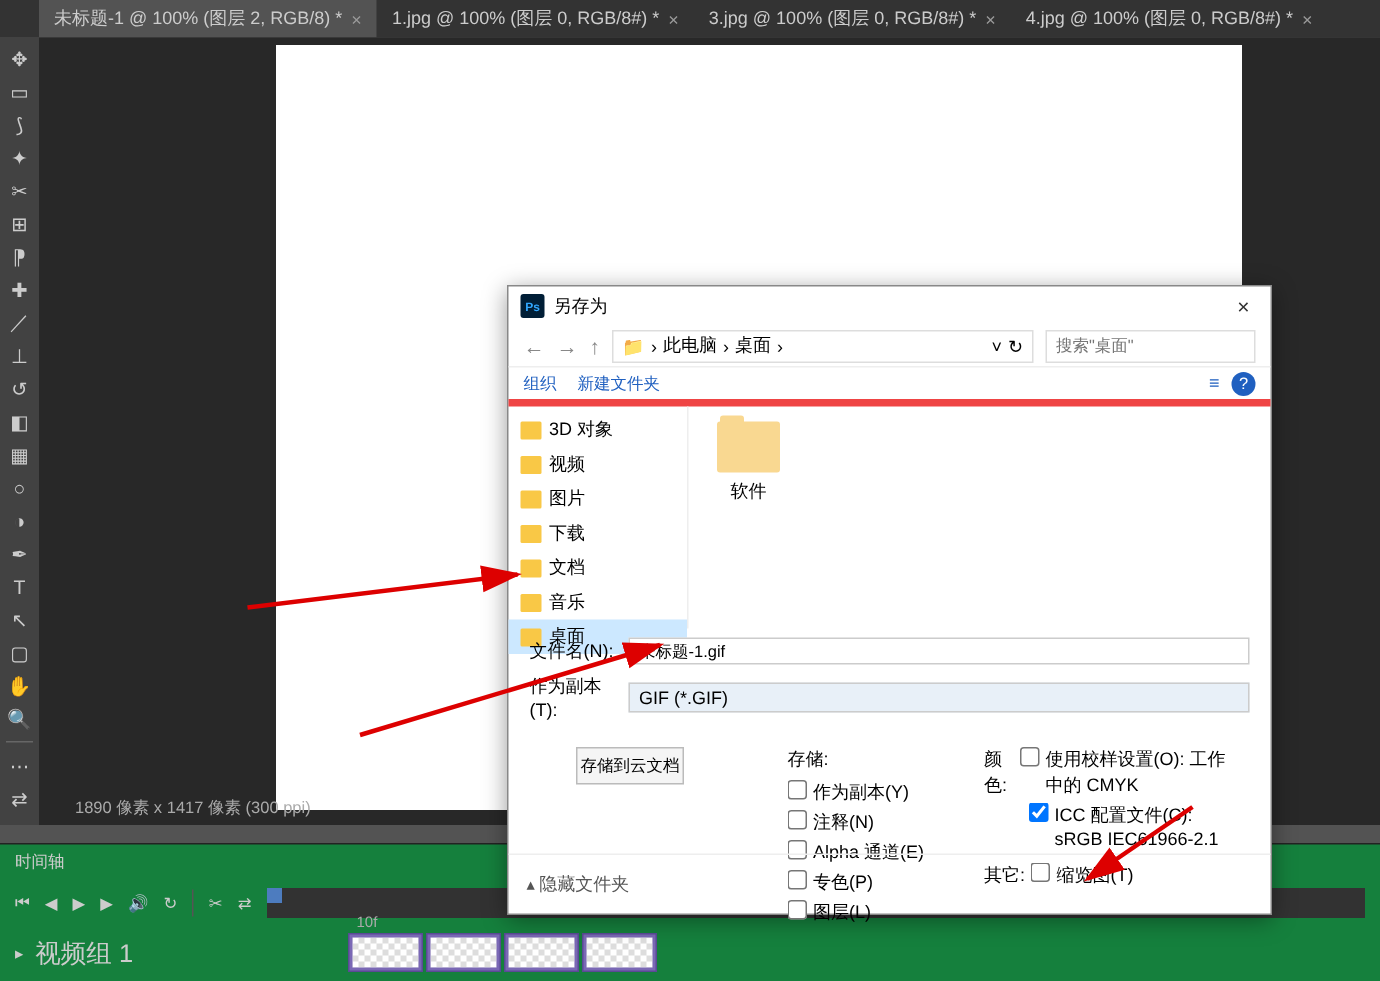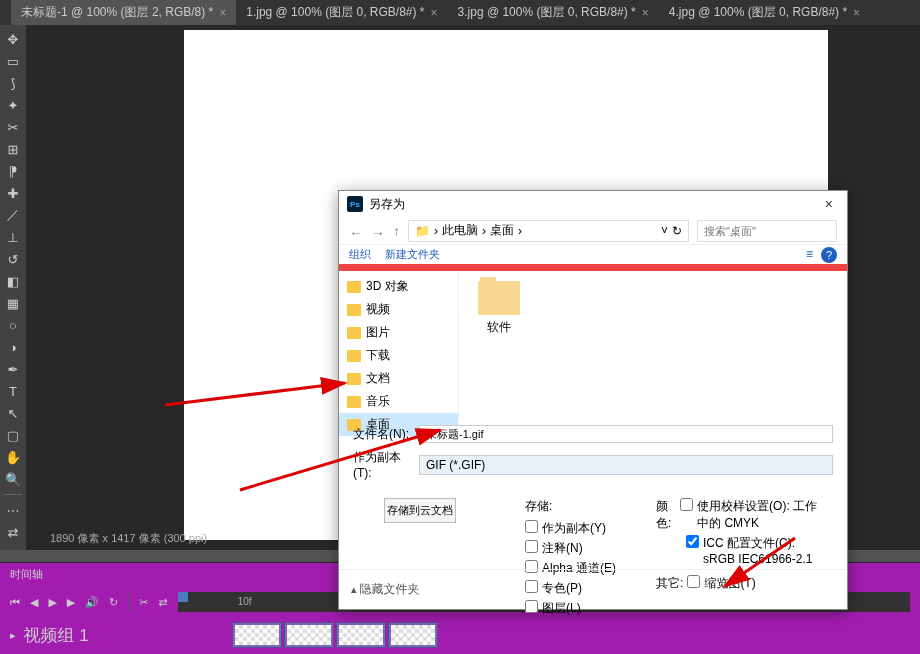--- a/index.html
+++ b/index.html
@@ -1,50 +1,50 @@
 <!DOCTYPE html>
 <html><head>
 <meta charset="utf-8">
 <style>
 *{margin:0;padding:0;box-sizing:border-box;font-family:"Microsoft YaHei",Arial,sans-serif;font-size:12px}
 body{background:#535353;width:920px;height:654px;overflow:hidden;position:relative}
-.tabs{background:#333;height:25px;display:flex;align-items:center;padding-left:11px}
+.tabs{background:#333;height:25px;display:flex;align-items:center;padding-left:26px}
 .tab{color:#ccc;padding:4px 10px;font-size:11px;display:flex;align-items:center;gap:6px}
 .tab.active{background:#535353}
 .tab .close{color:#999;cursor:pointer}
 .toolbox{position:absolute;left:0;top:25px;width:26px;background:#424242;height:525px;display:flex;flex-direction:column;align-items:center;padding-top:4px;gap:2px}
 .tool{width:20px;height:20px;display:flex;align-items:center;justify-content:center;color:#ccc;font-size:13px;cursor:pointer}
 .tool.sep{height:1px;background:#666;width:18px;margin:3px 0}
 .canvas-area{position:absolute;left:26px;top:25px;right:0;height:525px;overflow:hidden;background:#282828}
 .canvas{position:absolute;left:158px;top:5px;width:644px;height:510px;background:#fff}
 .status{position:absolute;left:50px;bottom:108px;color:#aaa;font-size:11px}
-.timeline-panel{position:absolute;left:0;bottom:0;width:920px;height:92px;background:#a21caf;border-top:1px solid #222}
+.timeline-panel{position:absolute;left:0;bottom:0;width:920px;height:92px;background:#15803d;border-top:1px solid #222}
 .timeline-header{padding:4px 10px;color:#ccc;font-size:11px}
 .timeline-ctrl{display:flex;align-items:center;gap:10px;padding:6px 10px}
 .tctrl{color:#ccc;font-size:11px;cursor:pointer}
 .tdiv{width:1px;height:18px;background:#555}
 .ruler{flex:1;height:20px;background:#323232;position:relative;color:#aaa;font-size:10px}
 .playhead{position:absolute;left:0;top:0;width:10px;height:10px;background:#4d7cbf}
-.tick{position:absolute;top:4px;font-size:10px;color:#aaa}
+.tick{position:absolute;top:18px;font-size:10px;color:#aaa}
 .video-row{display:flex;align-items:center;padding:4px 10px;gap:8px}
 .vlabel{color:#ccc;font-size:17px;width:200px}
 .clips{display:flex;gap:2px}
 .clip{width:50px;height:26px;background:#7a68b5;border:1px solid #5a4a95;position:relative}
 .clip::before{content:"";position:absolute;left:4px;top:3px;width:6px;height:6px;background:#fff;border-radius:1px}
 .clip-check{position:absolute;inset:2px;background:repeating-conic-gradient(#ddd 0 25%,#fff 0 50%) 0 0/8px 8px}
 .dialog{position:absolute;left:338px;top:190px;width:510px;height:420px;background:#fff;border:1px solid #888;box-shadow:0 3px 15px rgba(0,0,0,.4)}
 .dlg-title{display:flex;align-items:center;justify-content:space-between;padding:4px 8px;height:26px}
 .dlg-title-left{display:flex;align-items:center;gap:6px}
 .ps-icon{width:16px;height:16px;background:#001e36;color:#31a8ff;font-size:8px;font-weight:bold;display:flex;align-items:center;justify-content:center;border-radius:2px}
 .dlg-close{font-size:14px;color:#333;cursor:pointer;padding:0 6px}
 .dlg-nav{display:flex;align-items:center;gap:8px;padding:4px 10px;height:28px;border-bottom:1px solid #eee}
 .nav-btn{color:#888;cursor:pointer;font-size:14px}
 .nav-path{display:flex;align-items:center;gap:4px;flex:1;border:1px solid #ddd;padding:2px 6px;height:22px;font-size:11px}
 .nav-search{width:140px;border:1px solid #ddd;height:22px;padding:0 6px;font-size:11px;color:#888}
-.dlg-toolbar{display:flex;align-items:center;gap:2px;padding:4px 10px;height:26px;border-bottom:7px solid #ef4444;justify-content:space-between}
+.dlg-toolbar{display:flex;align-items:center;gap:2px;padding:4px 10px;height:26px;border-bottom:5px solid #ef4444;justify-content:space-between}
 .dlg-toolbar-left{display:flex;gap:14px}
 .dlg-toolbar a{color:#2060c0;font-size:11px;cursor:pointer}
 .dlg-toolbar-right{display:flex;gap:8px;color:#2060c0}
 .dlg-body{display:flex;height:148px}
 .dlg-tree{width:120px;border-right:1px solid #eee;padding:4px 0;font-size:11px}
 .tree-item{display:flex;align-items:center;gap:5px;padding:3px 8px;cursor:pointer}
 .tree-item.sel{background:#cce8ff}
 .tree-icon{width:14px;height:12px;background:#f9c846;border-radius:1px}
 .dlg-content{flex:1;padding:10px;display:flex;gap:10px}
 .folder-item{display:flex;flex-direction:column;align-items:center;gap:4px;font-size:11px;width:60px}

